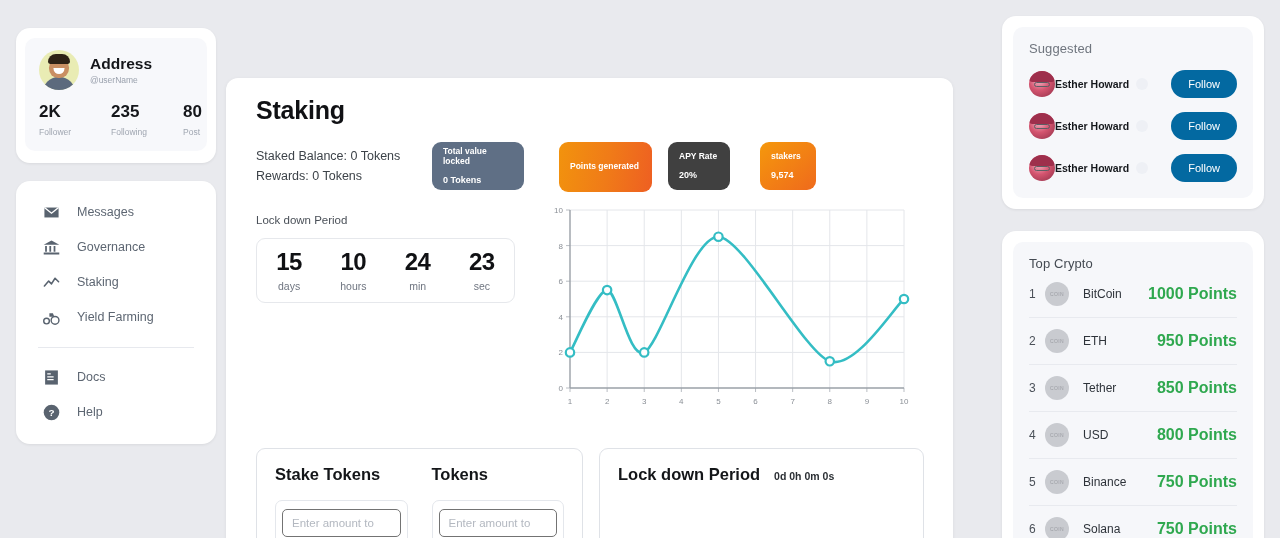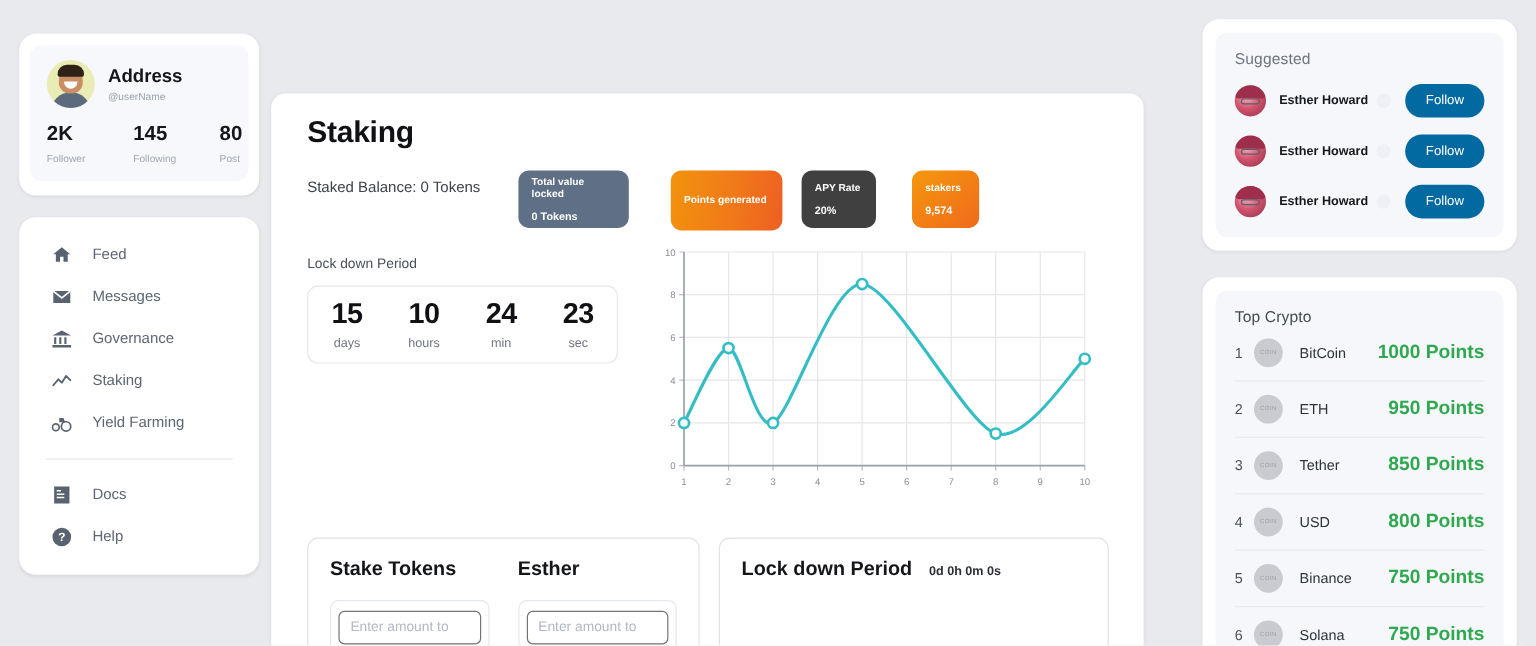--- a/index.html
+++ b/index.html
@@ -139,21 +139,21 @@
   .r-title.dark { color: #444a52; font-weight: normal; }
 
   .sug-row { display: flex; align-items: center; margin-top: 14px; }
   .sug-av {
     width: 26px; height: 26px; border-radius: 50%; flex: none;
     background: radial-gradient(circle at 40% 35%, #f4b7c7 0%, #d4546f 45%, #8e2e46 100%);
     position: relative; overflow: hidden;
   }
   .sug-av .h { position: absolute; inset: 0 0 auto 0; height: 11px; background: #9e2f4c; border-radius: 13px 13px 6px 6px; }
   .sug-av .g { position: absolute; left: 5px; top: 11px; width: 16px; height: 5px; border: 1px solid #5c5f64; border-radius: 3px; }
-  .sug-name { font-size: 10.5px; font-weight: bold; color: #15181c; margin-left: 11px; }
+  .sug-name { font-size: 10.5px; font-weight: bold; color: #15181c; }
   .sug-dot { width: 12px; height: 12px; border-radius: 50%; background: #eef0f5; margin-left: 7px; flex: none; }
   .follow-btn {
     margin-left: auto; background: #0369a1; color: #fff;
     font-size: 11px; border: none; border-radius: 16px;
     padding: 8px 17px; cursor: pointer; font-family: "Liberation Sans", sans-serif;
   }
 
   .crypto-card { margin-top: 22px; }
   .c-row { display: flex; align-items: center; padding: 11px 0 11px 0; border-bottom: 1px solid #e8eaef; }
   .c-row:last-child { border-bottom: none; }
@@ -186,43 +186,35 @@
             <div class="prof-name">Address</div>
             <div class="prof-handle">@userName</div>
           </div>
         </div>
         <div class="prof-stats">
           <div class="stat">
             <div class="stat-num">2K</div>
             <div class="stat-lbl">Follower</div>
           </div>
           <div class="stat">
-            <div class="stat-num">145</div>
+            <div class="stat-num">235</div>
             <div class="stat-lbl">Following</div>
           </div>
           <div class="stat">
             <div class="stat-num">80</div>
             <div class="stat-lbl">Post</div>
           </div>
         </div>
       </div>
     </div>
 
     <div class="nav-card">
       <div class="nav-item">
         <span class="nav-ico">
           <svg viewBox="0 0 24 24">
-              <path d="M12 3 2 11h3v9h5v-6h4v6h5v-9h3z"></path>
-            </svg>
-        </span>
-        <span class="nav-lbl">Feed</span>
-      </div>
-      <div class="nav-item">
-        <span class="nav-ico">
-          <svg viewBox="0 0 24 24">
               <path d="M2 5h20v14H2z" fill="#59636f"></path>
               <path d="M2 5l10 8 10-8" stroke="#fff" stroke-width="2" fill="none"></path>
             </svg>
         </span>
         <span class="nav-lbl">Messages</span>
       </div>
       <div class="nav-item">
         <span class="nav-ico">
           <svg viewBox="0 0 24 24">
               <path d="M12 2 1 8h22z"></path>
@@ -272,20 +264,21 @@
       </div>
     </div>
   </div>
 
   <div class="main-card">
     <div class="main-title">Staking</div>
 
     <div class="row-stats">
       <div class="balances">
         <div>Staked Balance: 0 Tokens</div>
+        <div>Rewards: 0 Tokens</div>
       </div>
       <div class="chips">
         <div class="chip tvl">
           <div class="chip-t">Total value locked</div>
           <div class="chip-v">0 Tokens</div>
         </div>
         <div class="chip pts">
           <div class="chip-t">Points generated</div>
         </div>
         <div class="chip apy">
@@ -382,21 +375,21 @@
 
     <div class="bottom">
       <div class="panel p1">
         <div class="col">
           <div class="col-title">Stake Tokens</div>
           <div class="field">
             <input type="text" placeholder="Enter amount to" style="">
           </div>
         </div>
         <div class="col">
-          <div class="col-title">Esther</div>
+          <div class="col-title">Tokens</div>
           <div class="field">
             <input type="text" placeholder="Enter amount to" style="">
           </div>
         </div>
       </div>
 
       <div class="panel p2">
         <div class="p2-head">
           <div class="p2-title">Lock down Period</div>
           <div class="p2-timer">0d 0h 0m 0s</div>

